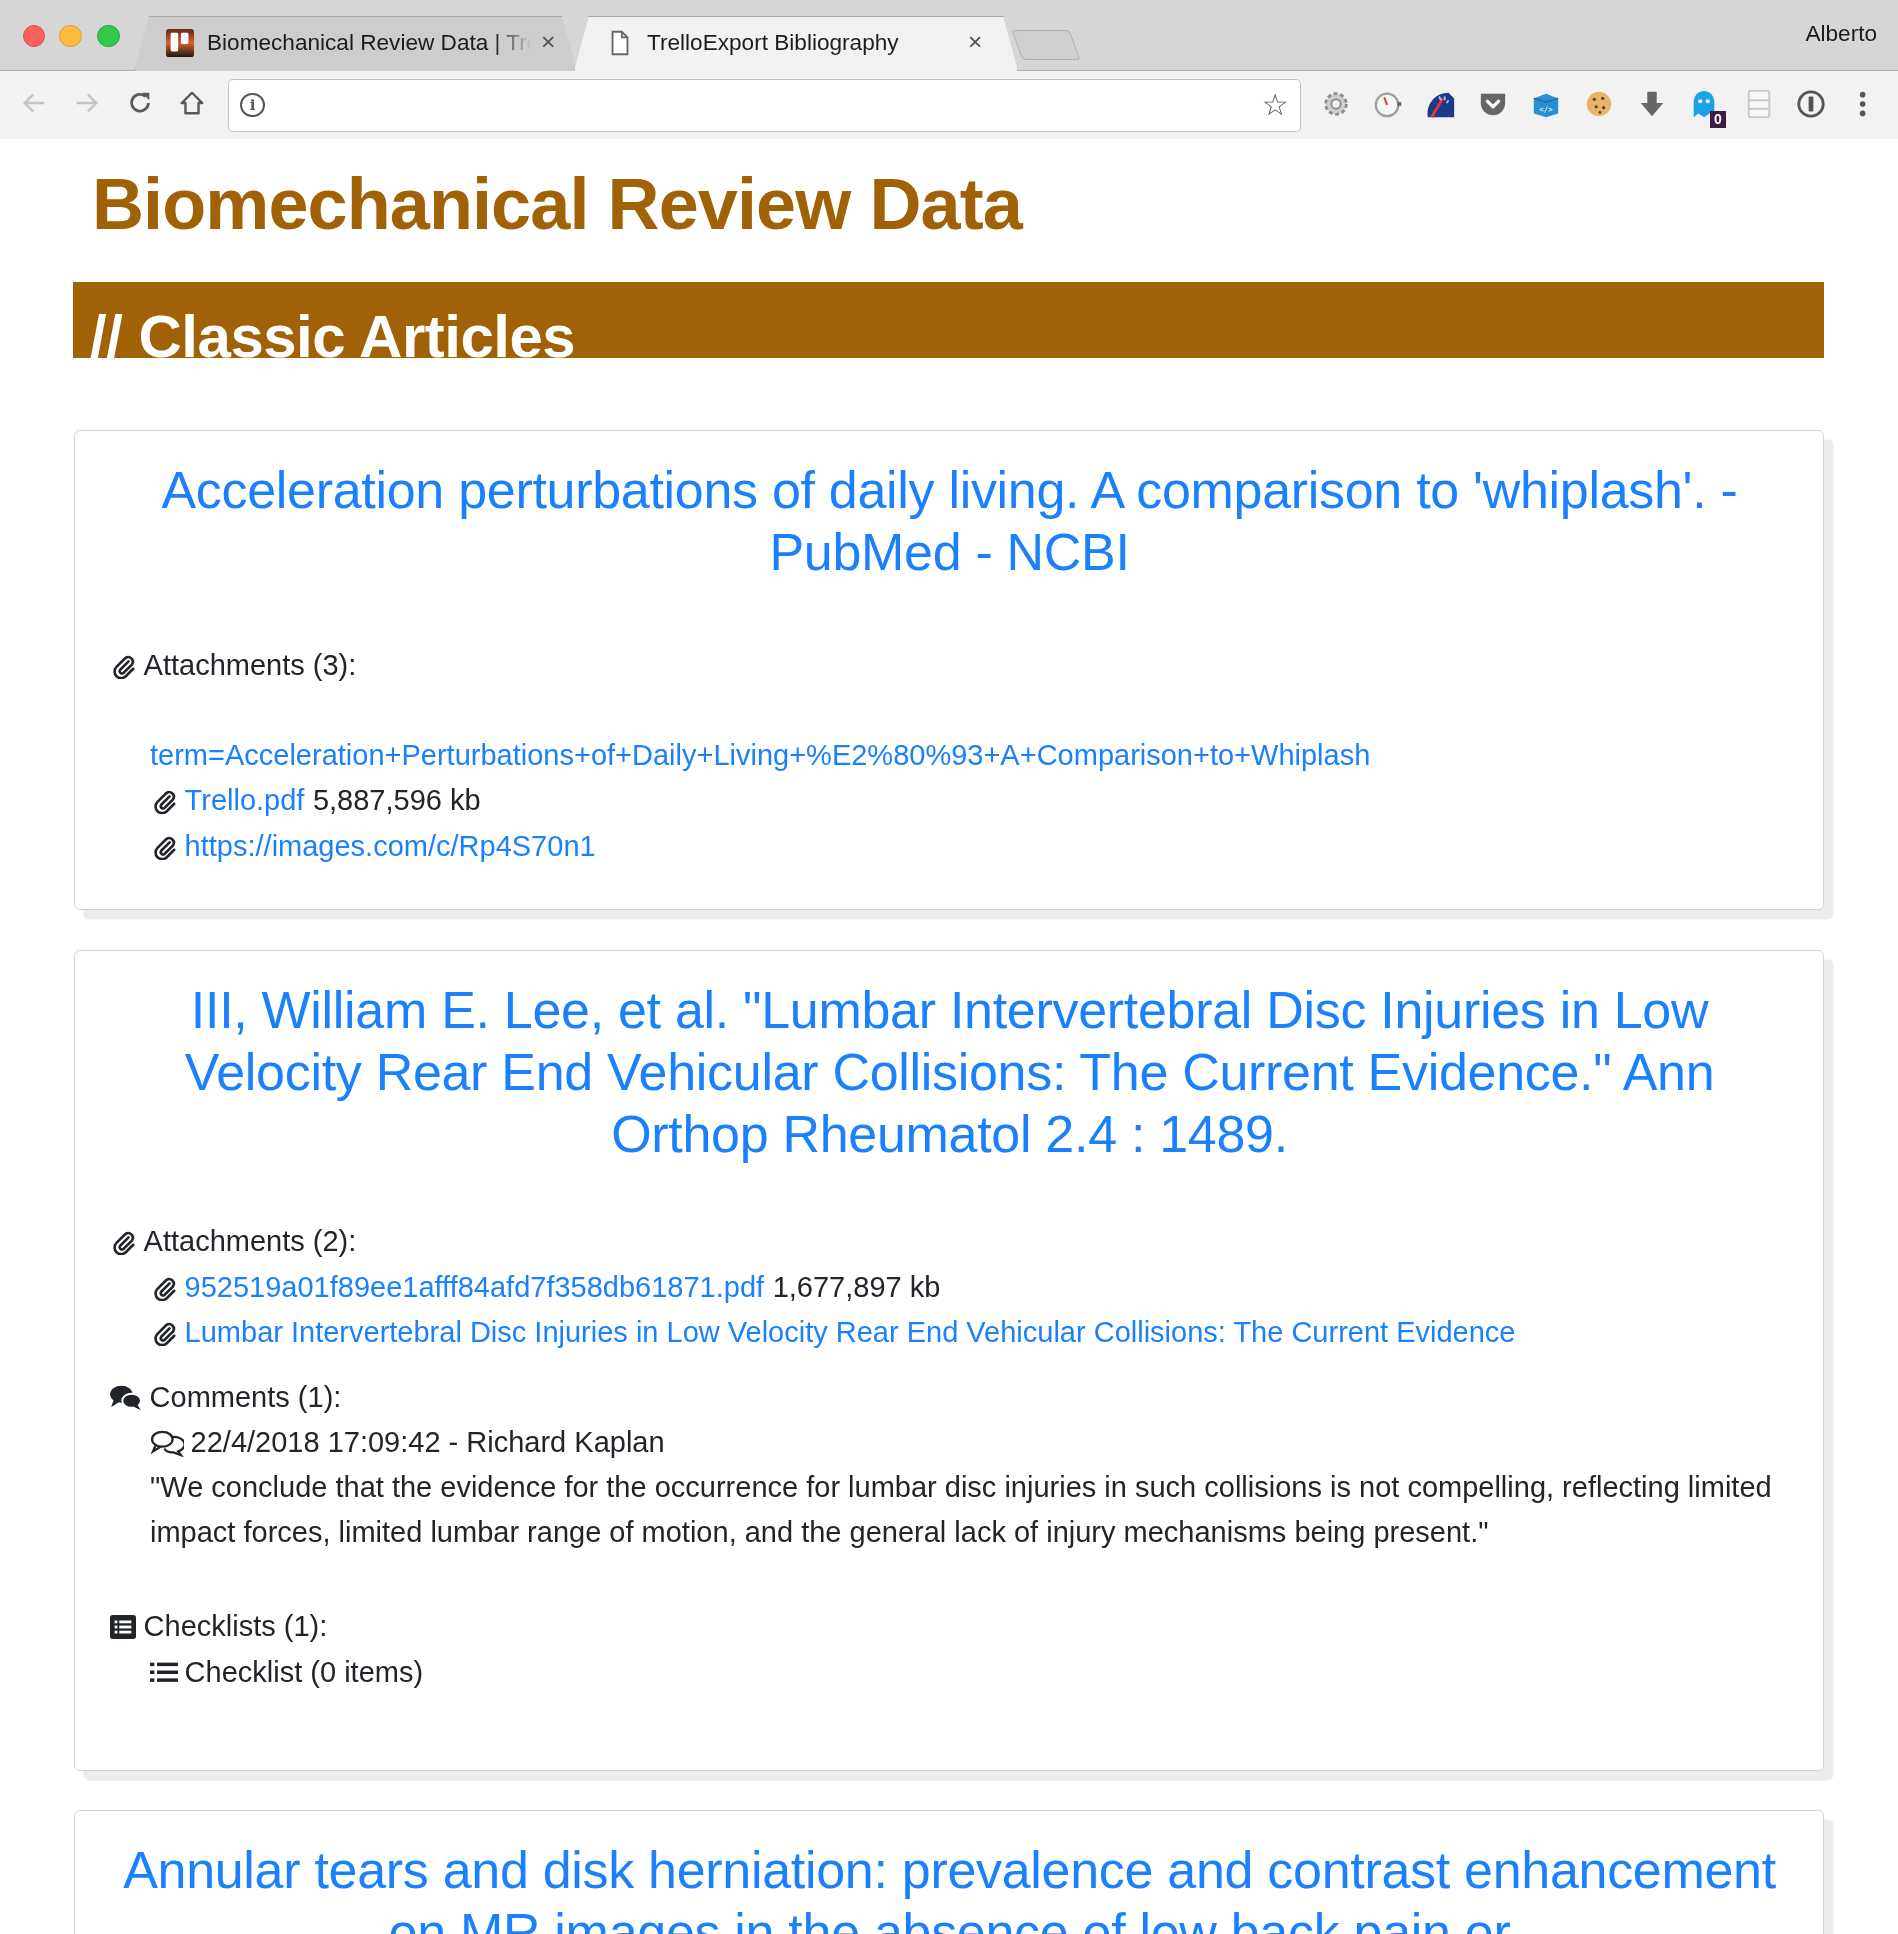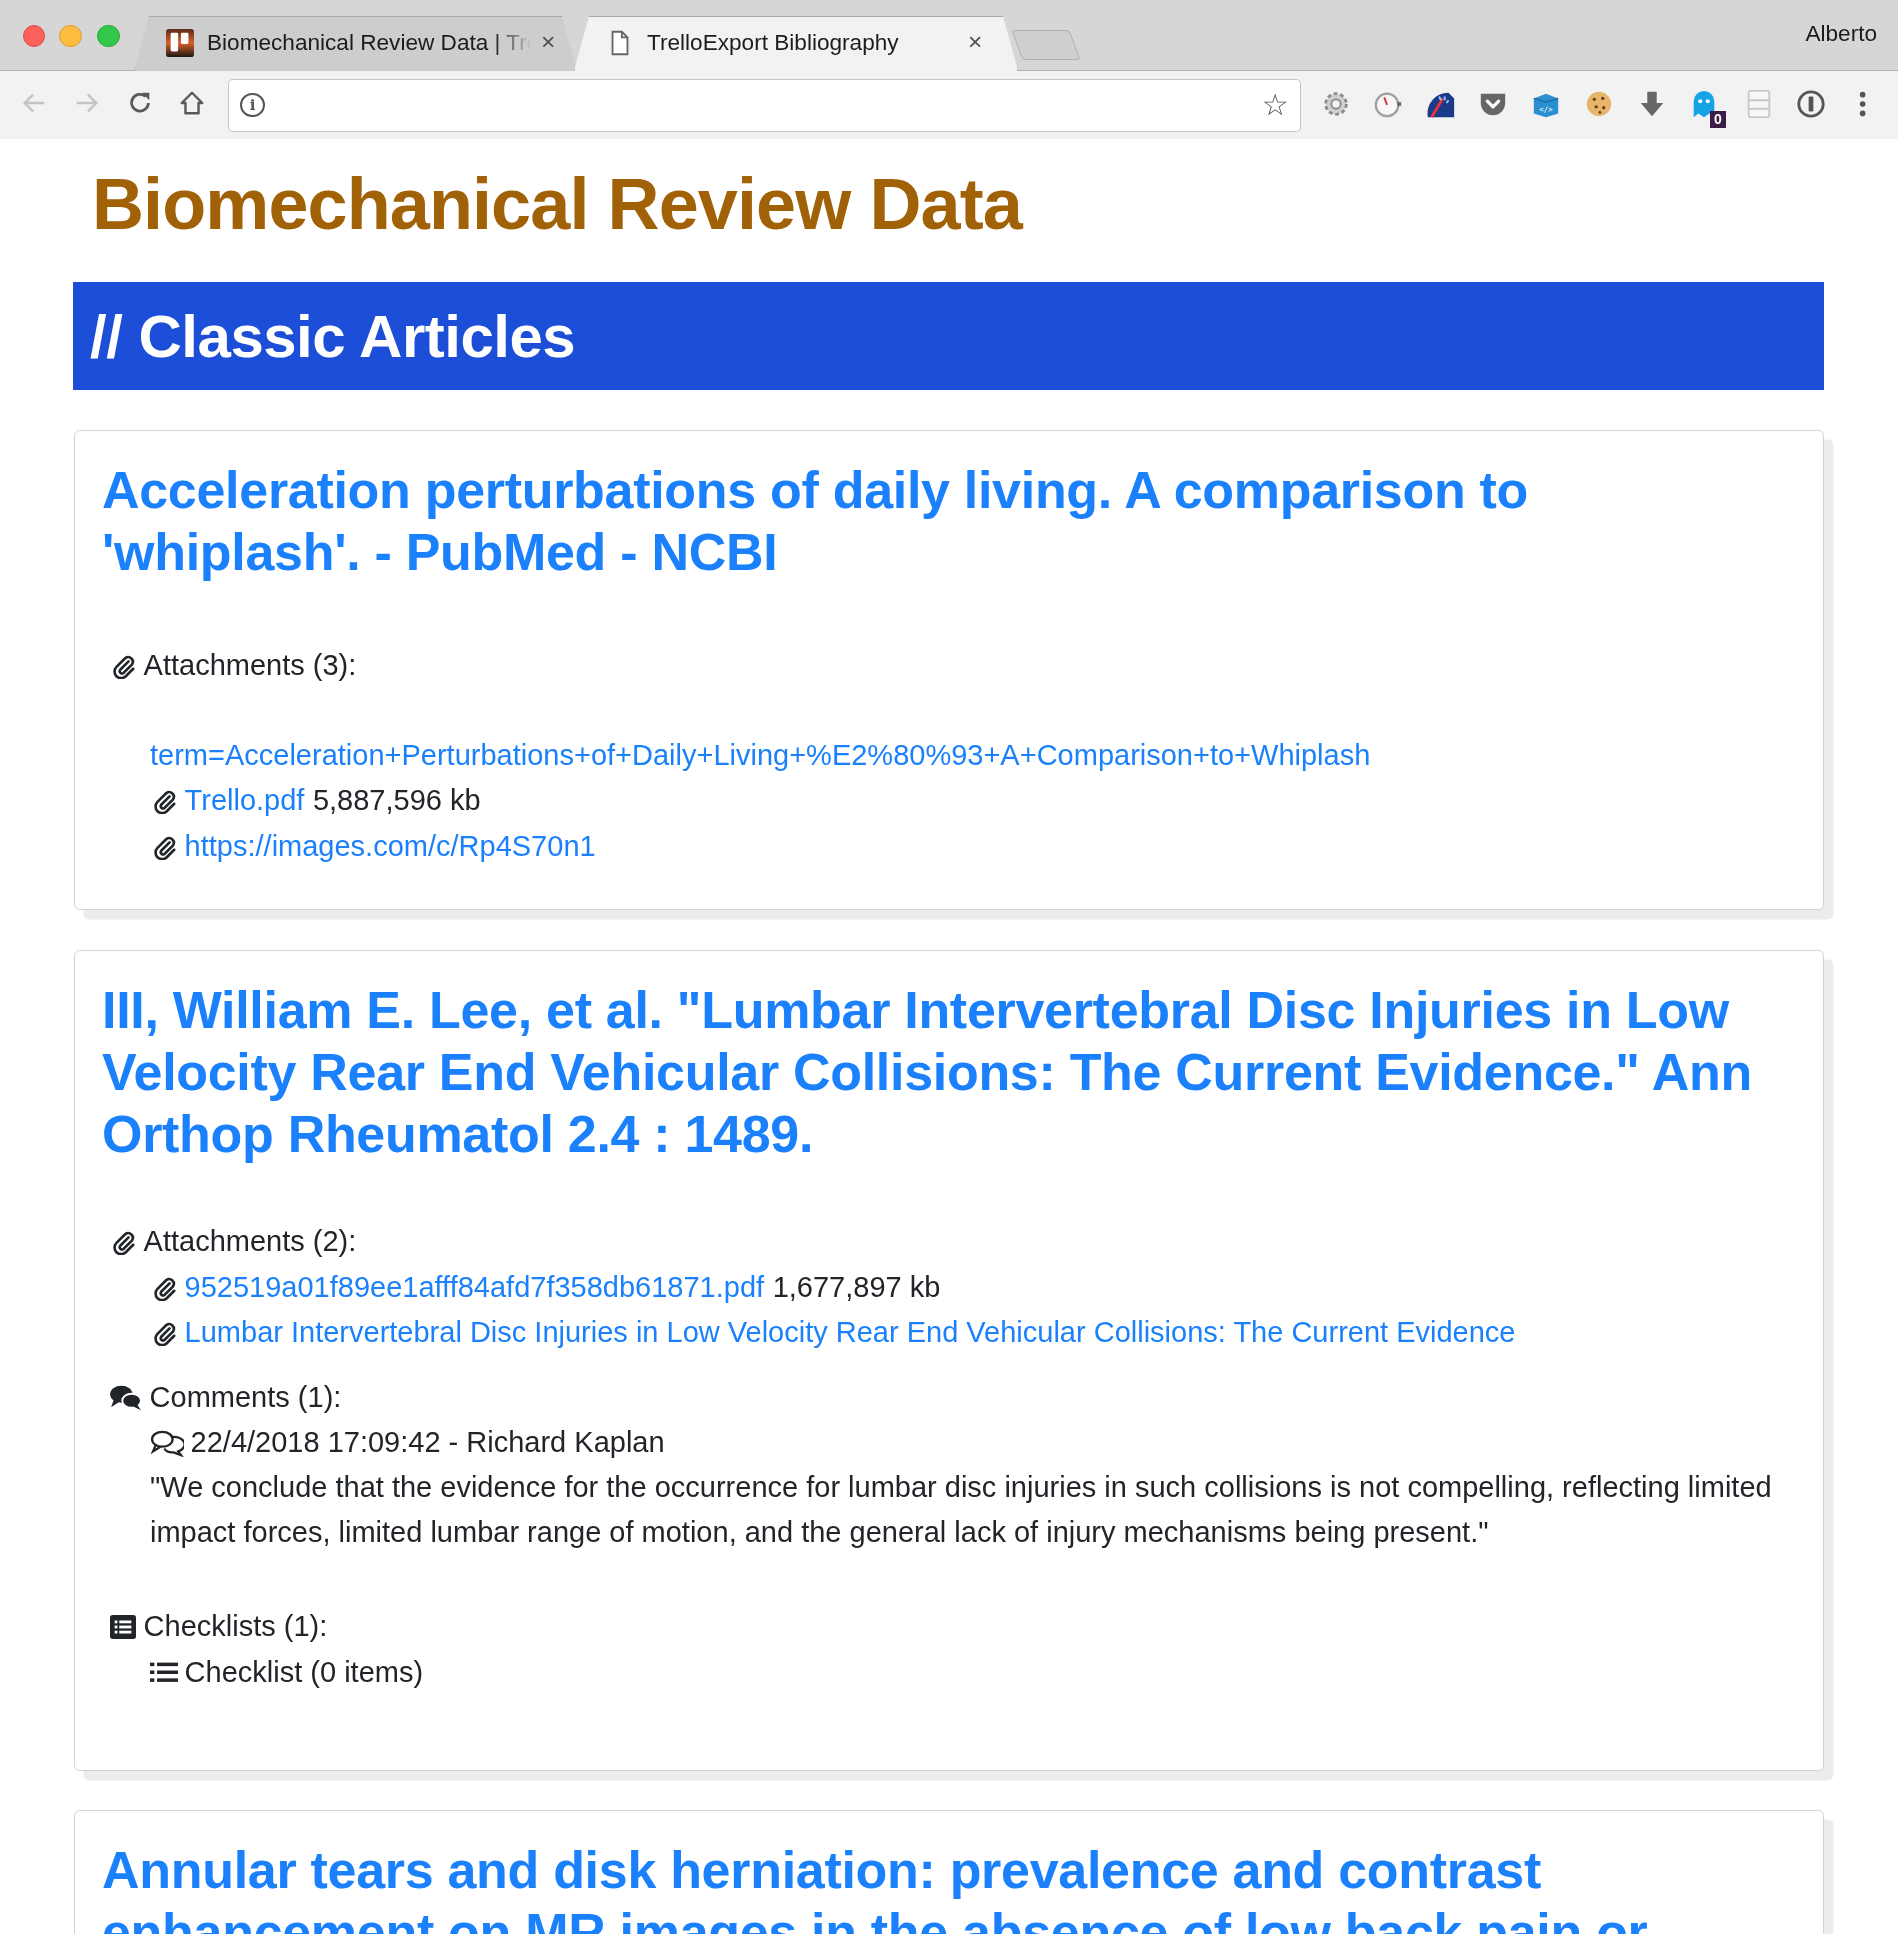--- a/index.html
+++ b/index.html
@@ -34,25 +34,25 @@
   .omnibox { position: absolute; left: 228px; top: 7.5px; width: 1073px; height: 53px; background: #fff; border: 0.9px solid #c3c3c3; border-radius: 4.7px; }
   .omnibox .info { position: absolute; left: 11.3px; top: 13px; width: 24.5px; height: 24.5px; border: 2.4px solid #555; border-radius: 50%; font-size: 15px; font-weight: bold; color: #555; text-align: center; line-height: 20px; font-family: "DejaVu Serif", serif; }
   .omnibox .url { position: absolute; left: 49px; top: 11.3px; font-size: 25.4px; line-height: 30px; color: #111; white-space: nowrap; }
   .omnibox .star { position: absolute; right: 11.3px; top: 9.4px; font-size: 30px; color: #555; line-height: 32px; }
   .ext { position: absolute; top: 17px; width: 32px; height: 32px; display: flex; align-items: center; justify-content: center; }
   .ext-badge { position: absolute; right: -5.6px; bottom: -7.5px; background: #3b1d45; color: #fff; font-size: 14px; font-weight: bold; padding: 0 3.8px; line-height: 17px; }
 
   
   .page { position: absolute; left: 0; top: 139px; width: 1898px; height: 1795px; overflow: hidden; background: #fff; }
   .board-title { position: absolute; left: 92px; top: 22.6px; font-size: 72px; font-weight: bold; line-height: 85px; color: #a16207; letter-spacing: -0.9px; }
-  .list-bar { position: absolute; left: 73px; top: 143px; width: 1751px; height: 108px; background: #1d4ed8; }
+  .list-bar { position: absolute; left: 73px; top: 143px; width: 1751px; height: 76px; background: #a16207; }
   .list-bar .list-name { position: absolute; left: 17px; top: 21px; font-size: 60px; font-weight: bold; line-height: 68px; color: #fff; letter-spacing: -0.5px; }
 
   .card { position: absolute; left: 74px; width: 1750px; background: #fff; border: 1.9px solid #d2d2d2; border-radius: 5.6px; box-shadow: 9.4px 9.4px 0 0 #ececec; }
-  .card-title { position: absolute; left: 27px; font-size: 52px; font-weight: bold; line-height: 62px; color: #1a80fb; letter-spacing: -0.3px; width: 1695px; }
+  .card-title { position: absolute; left: 27px; font-size: 52px; font-weight: normal; line-height: 62px; color: #1a80fb; letter-spacing: -0.3px; width: 1695px; text-align: center; }
   .section-head { position: absolute; left: 34px; font-size: 29px; line-height: 45px; color: #212529; white-space: nowrap; display: flex; align-items: center; }
   .item { position: absolute; left: 75px; font-size: 29px; line-height: 45px; color: #212529; white-space: nowrap; display: flex; align-items: center; }
   .link { color: #1a80fb; text-decoration: none; }
   .icon { display: inline-flex; align-items: center; justify-content: center; width: 28px; height: 28px; margin-right: 6.6px; flex: none; }
   .icon svg { display: block; }
   .comment-text { position: absolute; left: 75px; font-size: 29px; line-height: 45px; color: #212529; width: 1657px; }
 </style>
 </head>
 <body>
 

